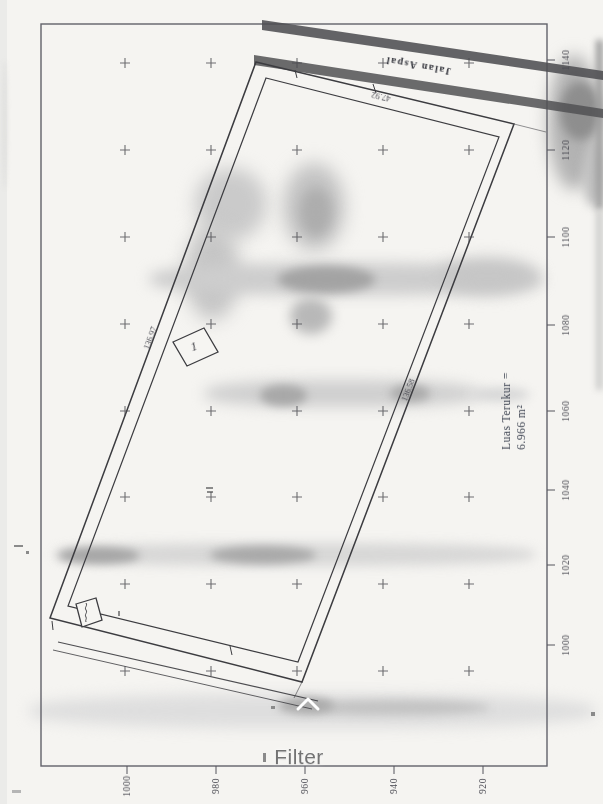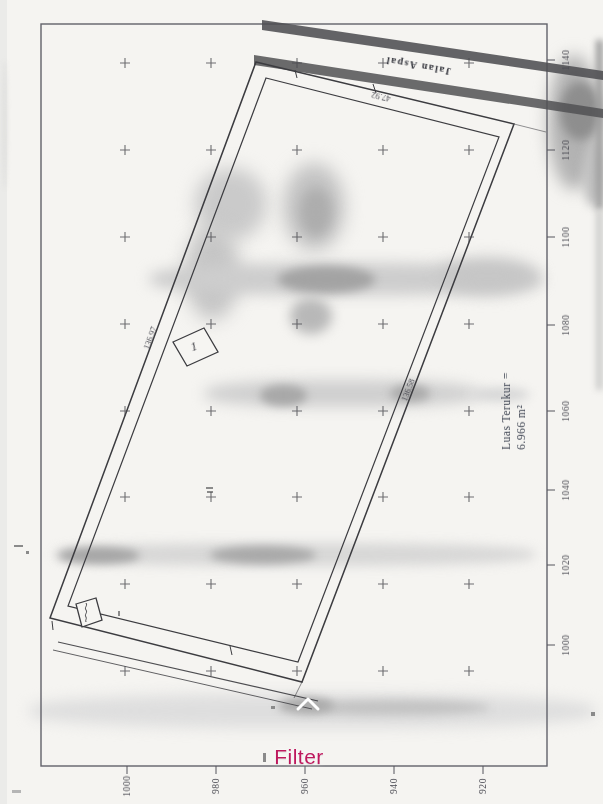--- a/index.html
+++ b/index.html
@@ -18,21 +18,21 @@
   .lbl-area{left:514px;top:411px;font-size:11.5px;line-height:15px;letter-spacing:0.5px;
             color:#3c4250;transform:translate(-50%,-50%) rotate(-90deg);text-align:left;}
   .lbl-dim{font-size:8.5px;color:#4a4a52;}
   .lbl-dim-left{left:150px;top:338px;transform:translate(-50%,-50%) rotate(-70deg);}
   .lbl-dim-right{left:408px;top:390px;transform:translate(-50%,-50%) rotate(-69deg);}
   .lbl-dim-top{left:381px;top:97px;transform:translate(-50%,-50%) rotate(193deg);}
   .lbl-struct1{left:194px;top:347px;font-size:12px;font-style:italic;color:#3a3a40;
                transform:translate(-50%,-50%) rotate(-18deg);}
   .overlay-filter{position:absolute;left:299px;top:757px;z-index:9;
                   font-family:"Liberation Sans",sans-serif;font-size:21px;font-weight:500;
-                  color:#be185d;letter-spacing:0.5px;transform:translate(-50%,-50%);
+                  color:#737373;letter-spacing:0.5px;transform:translate(-50%,-50%);
                   text-shadow:0 0 2px #ffffff,0 0 6px rgba(255,255,255,0.85),0 1px 1px rgba(110,110,110,0.3);}
   .overlay-chevron{position:absolute;left:293px;top:694px;z-index:9;}
 </style>
 </head>
 <body>
 
 <div class="screen">
 
   <div class="sm" style="left:0;top:0;width:7px;height:804px;background:#ebebe9;border-radius:0;"></div>
   <div class="sm" style="left:2px;top:60px;width:5px;height:130px;background:#e0e0de;filter:blur(2px);"></div>

